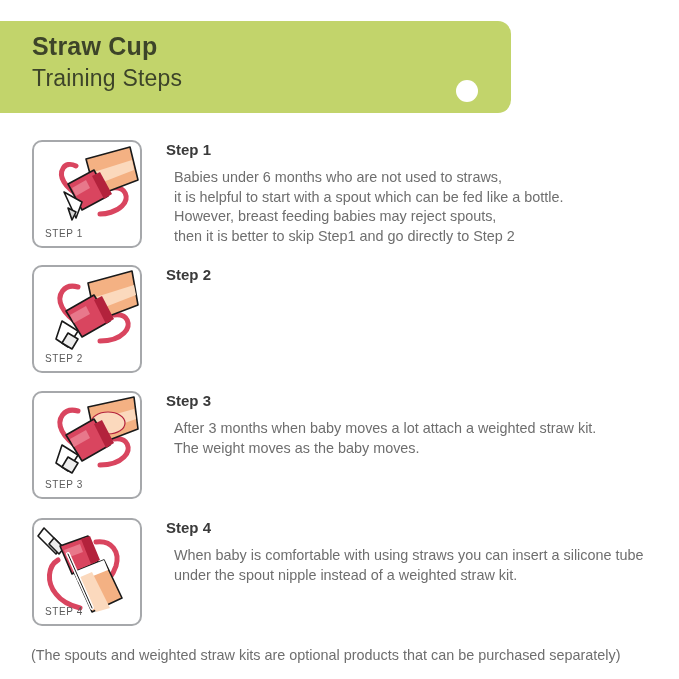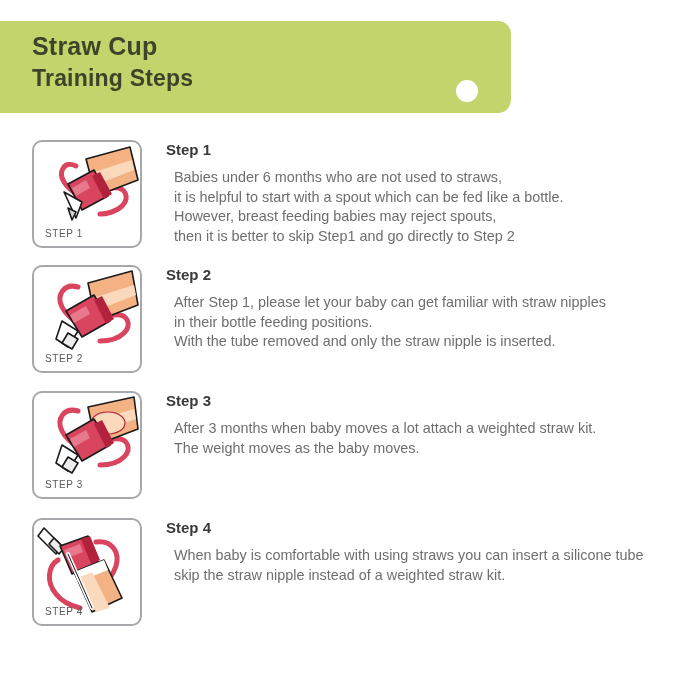--- a/index.html
+++ b/index.html
@@ -18,21 +18,21 @@
     background:#c2d46b;
     border-radius:0 13px 13px 0;
   }
   .banner-title{
     position:absolute;left:32px;top:13px;
     font-size:25px;font-weight:bold;color:#3d4429;
     letter-spacing:0.2px;line-height:1;
   }
   .banner-sub{
     position:absolute;left:32px;top:46px;
-    font-size:23px;font-weight:bold;color:#3d4429;
+    font-size:23px;font-weight:normal;color:#3d4429;
     letter-spacing:0.2px;line-height:1;
   }
   .banner-hole{
     position:absolute;left:456px;top:59px;width:22px;height:22px;
     background:#ffffff;border-radius:50%;
   }
 
   
   .step-row{position:absolute;left:0;width:679px;}
   .thumb{
@@ -108,23 +108,20 @@
           <path d="M36 48 L52 39 L56 47 L40 56 Z" fill="#e8788b" stroke="none"></path>
           <path d="M60 33 L68 29 L80 52 L72 57 Z" fill="#b3223c" stroke="none"></path>
           <path d="M28 54 L44 64 L34 80 L22 72 Z" fill="#ffffff"></path>
           <path d="M34 66 L44 72 L38 82 L28 76 Z" fill="#ededed"></path>
         </g>
       </svg>
       <div class="thumb-label">STEP 2</div>
     </div>
     <div class="step-text">
       <div class="step-head">Step 2</div>
-      <div class="step-body">After Step 1, please let your baby can get familiar with straw nipples
-in their bottle feeding positions.
-With the tube removed and only the straw nipple is inserted.</div>
     </div>
   </div>
 
   <div class="step-row" style="top:391px;">
     <div class="thumb">
       <svg width="106" height="104" viewBox="0 0 106 104">
         <g stroke="#1a1a1a" stroke-width="1.6" stroke-linejoin="round" stroke-linecap="round">
           <path d="M44 18 C30 14 22 26 28 38 C32 46 40 52 46 56" fill="none" stroke="#d9455f" stroke-width="5"></path>
           <path d="M80 46 C94 44 98 56 90 64 C84 70 74 72 66 72" fill="none" stroke="#d9455f" stroke-width="5"></path>
           <path d="M54 14 L100 4 L104 36 L62 52 Z" fill="#f4b183"></path>
@@ -163,18 +160,19 @@
           <path d="M44 58 L58 52 L76 88 L62 92 Z" fill="#fbd9bd" stroke="none"></path>
           <path d="M34 34 L58 88" fill="none" stroke="#ffffff" stroke-width="4"></path>
           <path d="M34 34 L58 88" fill="none" stroke="#1a1a1a" stroke-width="1"></path>
         </g>
       </svg>
       <div class="thumb-label">STEP 4</div>
     </div>
     <div class="step-text">
       <div class="step-head">Step 4</div>
       <div class="step-body">When baby is comfortable with using straws you can insert a silicone tube
-skip the straw nipple instead of a weighted straw kit.</div>
+under the spout nipple instead of a weighted straw kit.</div>
     </div>
   </div>
 
+  <div class="footer-note">(The spouts and weighted straw kits are optional products that can be purchased separately)</div>
 
 </div>
 
 </body></html>

